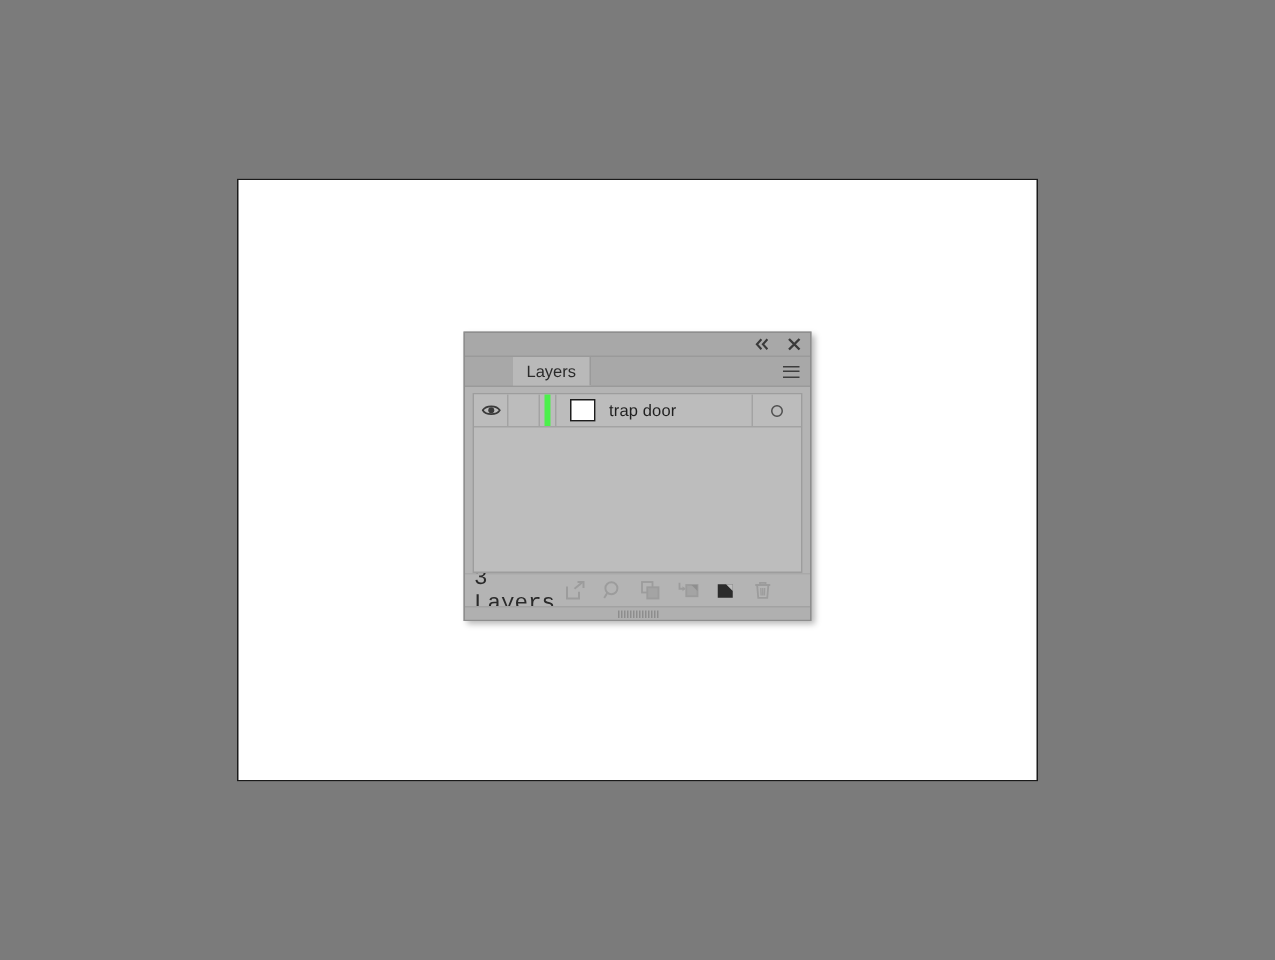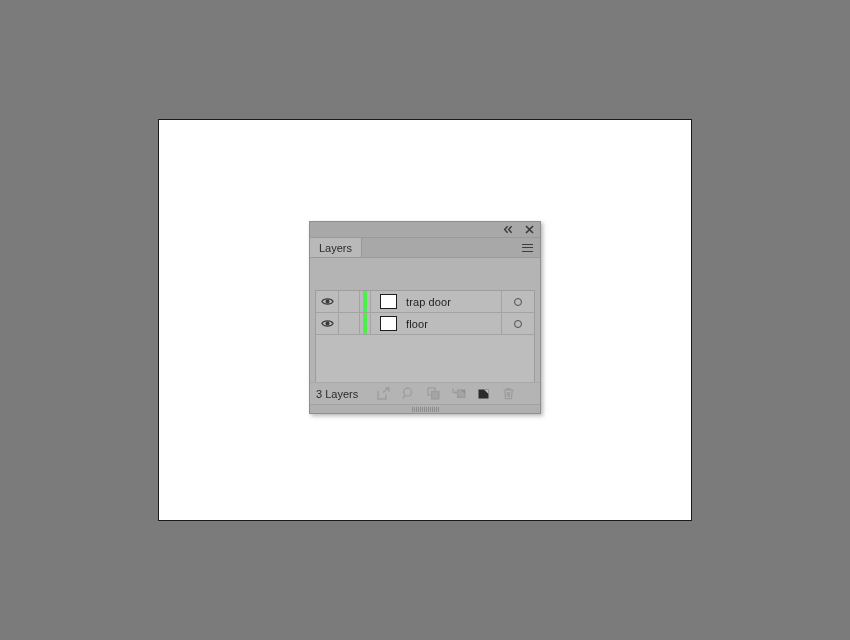--- a/index.html
+++ b/index.html
@@ -70,20 +70,21 @@
 
   
   .panel-tabbar {
     height: 19px;
     background: #a8a8a8;
     display: flex;
     align-items: stretch;
     flex: 0 0 auto;
     border-bottom: 1px solid #9a9a9a;
     position: relative;
+    padding-left: 32px;
   }
   .tab {
     padding: 0 9px;
     display: flex;
     align-items: center;
     background: #b4b4b4;
     font-size: 11px;
     color: #2b2b2b;
     border-right: 1px solid #9a9a9a;
   }
@@ -117,21 +118,20 @@
     box-sizing: border-box;
     overflow: hidden;
     position: relative;
   }
   .layer-list {
     border: 1px solid #9d9d9d;
     background: #bdbdbd;
     height: 100%;
     box-sizing: border-box;
     position: relative;
-    margin-top: 28px;
   }
 
   .layer-row {
     display: flex;
     align-items: stretch;
     height: 21px;
     border-bottom: 1px solid #a3a3a3;
     background: #bcbcbc;
     position: relative;
   }
@@ -214,24 +214,25 @@
     height: 21px;
     flex: 0 0 auto;
     background: #b4b4b4;
     display: flex;
     align-items: center;
     padding: 0 6px 0 6px;
     gap: 0;
     border-top: 1px solid #a9a9a9;
   }
   .layer-count {
-    font-size: 11px;
+    font-size: 15px;
     color: #2a2a2a;
     width: 56px;
     flex: 0 0 auto;
+    font-family: Liberation Mono, monospace;
   }
   .footer-icons {
     flex: 1 1 auto;
     display: flex;
     align-items: center;
     justify-content: flex-start;
     gap: 10px;
     padding-left: 4px;
   }
   .f-icon {
@@ -316,39 +317,20 @@
         </div>
         <div class="col-thumb">
           <span class="thumb-box" style="background: rgb(255, 255, 255);"></span>
         </div>
         <div class="col-name">trap door</div>
         <div class="col-target">
           <span class="target-circle"></span>
         </div>
       </div>
 
-      <div class="layer-row">
-        <div class="col-eye">
-          <svg width="13" height="9" viewBox="0 0 13 9">
-            <path d="M0.8,4.5 C3,1 10,1 12.2,4.5 C10,8 3,8 0.8,4.5 Z" fill="none" stroke="#3a3a3a" stroke-width="1.1"></path>
-            <circle cx="6.5" cy="4.5" r="2" fill="#3a3a3a"></circle>
-          </svg>
-        </div>
-        <div class="col-lock"></div>
-        <div class="col-color">
-          <span class="color-chip" style="background:#4bf04b"></span>
-        </div>
-        <div class="col-thumb">
-          <span class="thumb-box" style="background: rgb(255, 255, 255);"></span>
-        </div>
-        <div class="col-name">floor</div>
-        <div class="col-target">
-          <span class="target-circle"></span>
-        </div>
-      </div>
 
 
     </div>
   </div>
 
   <div class="panel-footer">
     <div class="layer-count">3 Layers</div>
     <div class="footer-icons">
 
       <span class="f-icon">

